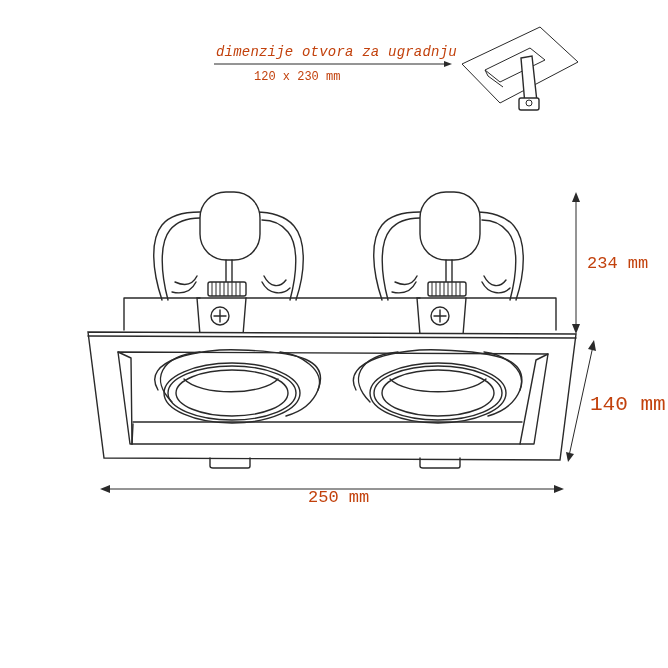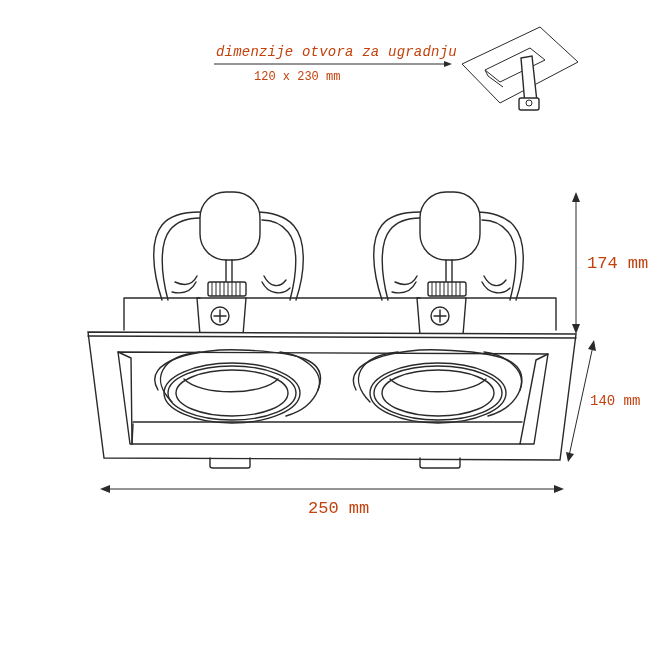--- a/index.html
+++ b/index.html
@@ -2,22 +2,22 @@
 <html><head>
 <meta charset="utf-8">
 <style>
   html, body { margin: 0; padding: 0; background: #ffffff; }
   body { width: 668px; height: 668px; overflow: hidden; position: relative; font-family: "Liberation Sans", sans-serif; }
   #stage { position: absolute; left: 0; top: 0; width: 668px; height: 668px; }
   .lbl { position: absolute; color: #c2410c; white-space: nowrap; font-family: Liberation Mono, monospace; }
   .caption { left: 216px; top: 44px; font-size: 14px; font-style: italic; letter-spacing: 0.2px; }
   .opening { left: 254px; top: 70px; font-size: 12px; }
   .dim-h1 { left: 587px; top: 254px; font-size: 17px; }
-  .dim-h2 { left: 590px; top: 393px; font-size: 14px; }
-  .dim-w  { left: 308px; top: 499px; font-size: 17px; }
+  .dim-h2 { left: 590px; top: 393px; font-size: 21px; }
+  .dim-w  { left: 308px; top: 488px; font-size: 17px; }
   svg .ln { fill: none; stroke: #2a2a2a; stroke-width: 1.4; stroke-linejoin: round; stroke-linecap: round; }
   svg .ln-thin { fill: none; stroke: #2a2a2a; stroke-width: 1; }
   svg .fill-w { fill: #ffffff; stroke: #2a2a2a; stroke-width: 1.4; }
   svg .arr { fill: #2a2a2a; }
 </style>
 </head>
 <body>
 
 <div id="stage">
 <svg width="668" height="668" viewBox="0 0 668 668" xmlns="http://www.w3.org/2000/svg">
@@ -141,15 +141,15 @@
   <g>
     <line class="ln-thin" x1="106" y1="489" x2="558" y2="489"></line>
     <polygon class="arr" points="100,489 110,485 110,493"></polygon>
     <polygon class="arr" points="564,489 554,485 554,493"></polygon>
   </g>
 </svg>
 </div>
 
 <div class="lbl caption">dimenzije otvora za  ugradnju</div>
 <div class="lbl opening">120 x 230 mm</div>
-<div class="lbl dim-h1">174 mm</div>
+<div class="lbl dim-h1">234 mm</div>
 <div class="lbl dim-h2">140 mm</div>
 <div class="lbl dim-w">250 mm</div>
 
 </body></html>

